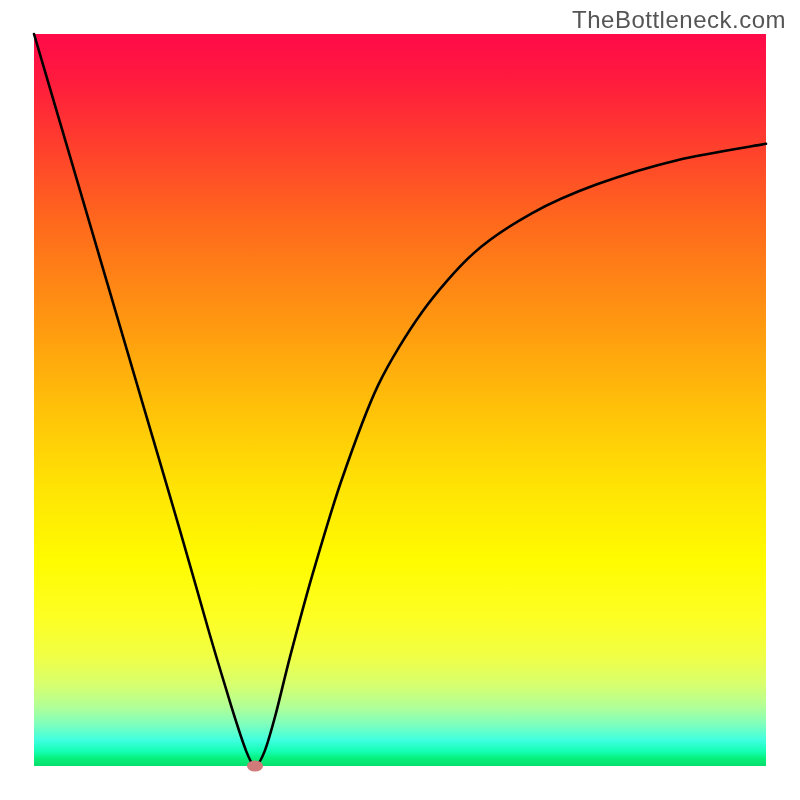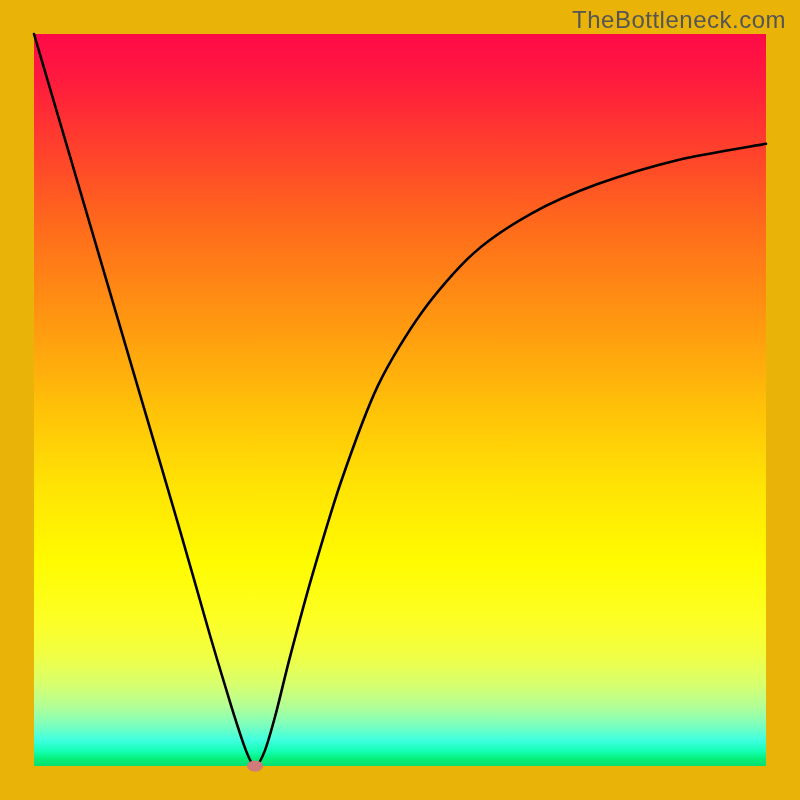--- a/index.html
+++ b/index.html
@@ -1,21 +1,21 @@
 <!DOCTYPE html>
 <html><head>
 <meta charset="utf-8">
 <style>
   * { margin: 0; padding: 0; box-sizing: border-box; }
   html, body { width: 800px; height: 800px; overflow: hidden; background: #000; }
   .frame {
     position: relative;
     width: 800px;
     height: 800px;
-    background: #eab308;
+    background: #ffffff;
   }
   .watermark {
     position: absolute;
     top: 6px;
     right: 14px;
     color: #555;
     font-family: Arial, Helvetica, sans-serif;
     font-size: 24px;
     font-weight: 500;
     letter-spacing: 0.5px;

